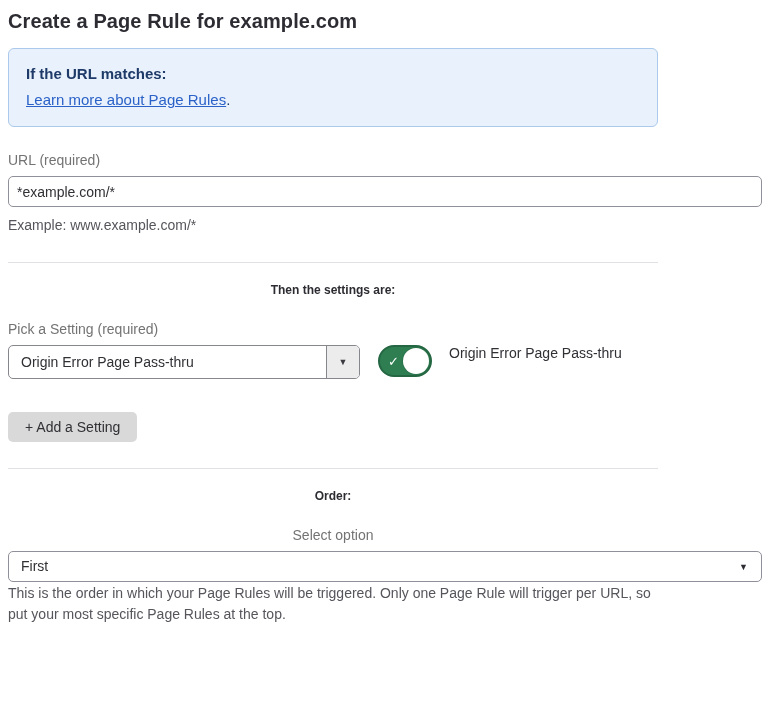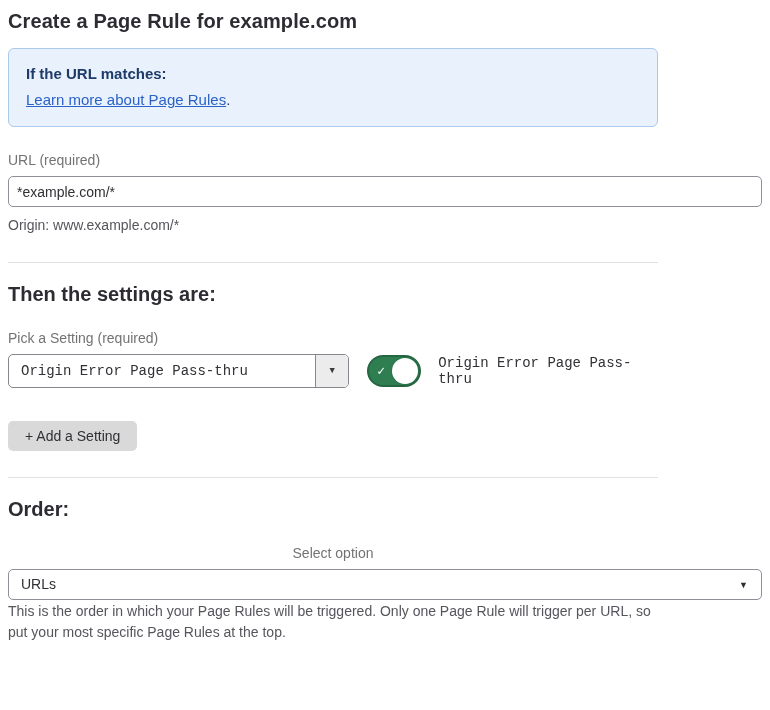--- a/index.html
+++ b/index.html
@@ -62,29 +62,30 @@
     line-height: 21px;
   }
 
   .divider {
     border: none;
     border-top: 1px solid #e1e1e3;
     margin: 26px 0 0 0;
   }
 
   .section-heading {
-    font-size: 20px;
+    font-size: 12px;
     font-weight: 700;
     color: #2c2c32;
     margin: 20px 0 0 0;
+    text-align: center;
   }
 
   
   .pick-label { margin-top: 24px; }
-  .setting-row { display: flex; align-items: center; margin-top: 0; font-family: Liberation Mono, monospace; }
+  .setting-row { display: flex; margin-top: 0; }
   .dropdown {
     display: flex;
     align-items: stretch;
     width: 352px;
     height: 34px;
     border: 1px solid #86868d;
     border-radius: 5px;
     overflow: hidden;
     background: #fff;
     cursor: pointer;
@@ -194,21 +195,21 @@
   <h1 class="page-title">Create a Page Rule for example.com</h1>
 
   <div class="info-box">
     <div class="info-heading">If the URL matches:</div>
     <div class="info-link-row"><a href="#" class="info-link">Learn more about Page Rules</a><span class="info-period">.</span></div>
   </div>
 
   <div class="field">
     <label class="field-label">URL (required)</label>
     <input class="text-input" type="text" value="*example.com/*" style="">
-    <div class="helper">Origin: www.example.com/*</div>
+    <div class="helper">Example: www.example.com/*</div>
   </div>
 
   <hr class="divider">
 
   <h2 class="section-heading">Then the settings are:</h2>
 
   <label class="field-label pick-label">Pick a Setting (required)</label>
 
   <div class="setting-row">
     <div class="dropdown">
@@ -226,21 +227,21 @@
 
   <button class="gray-btn add-setting">+ Add a Setting</button>
 
   <hr class="divider">
 
   <h2 class="section-heading">Order:</h2>
 
   <label class="field-label order-label">Select option</label>
 
   <div class="select">
-    <span>URLs</span>
+    <span>First</span>
     <span class="select-arrow">▼</span>
   </div>
 
   <div class="helper order-helper">This is the order in which your Page Rules will be triggered. Only one Page Rule will trigger per URL, so put your most specific Page Rules at the top.</div>
 
   
 
   
 
 </div>

